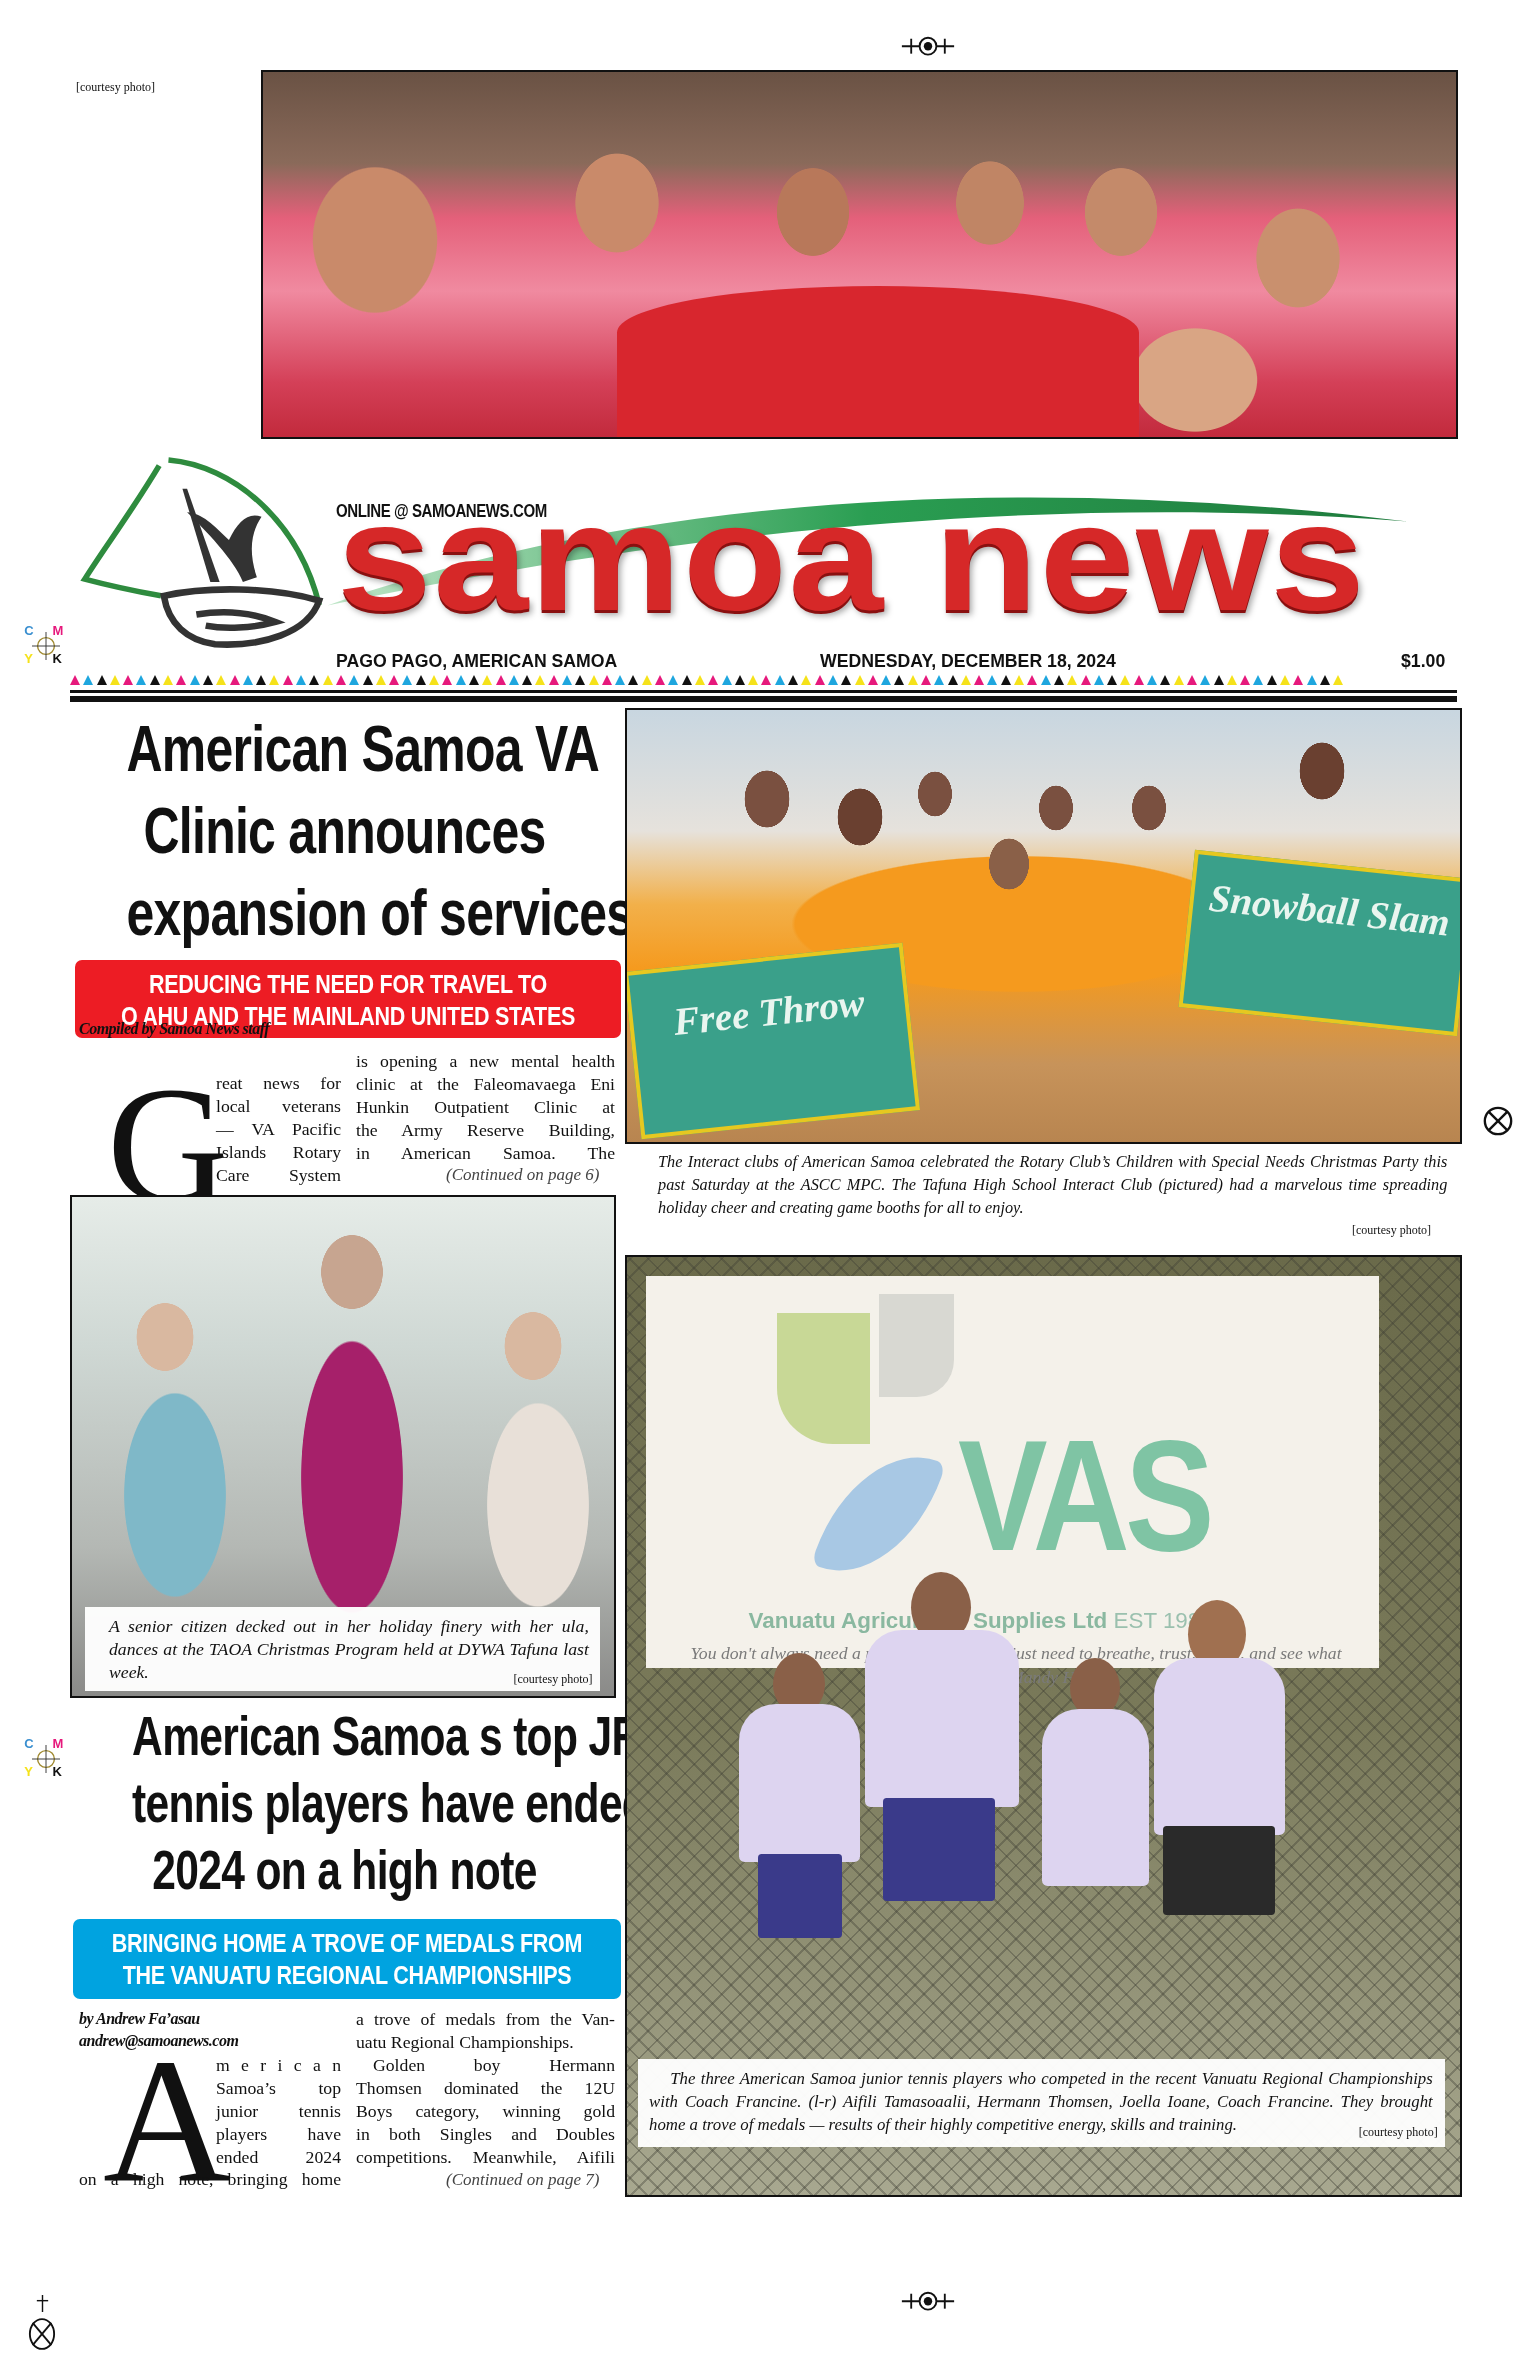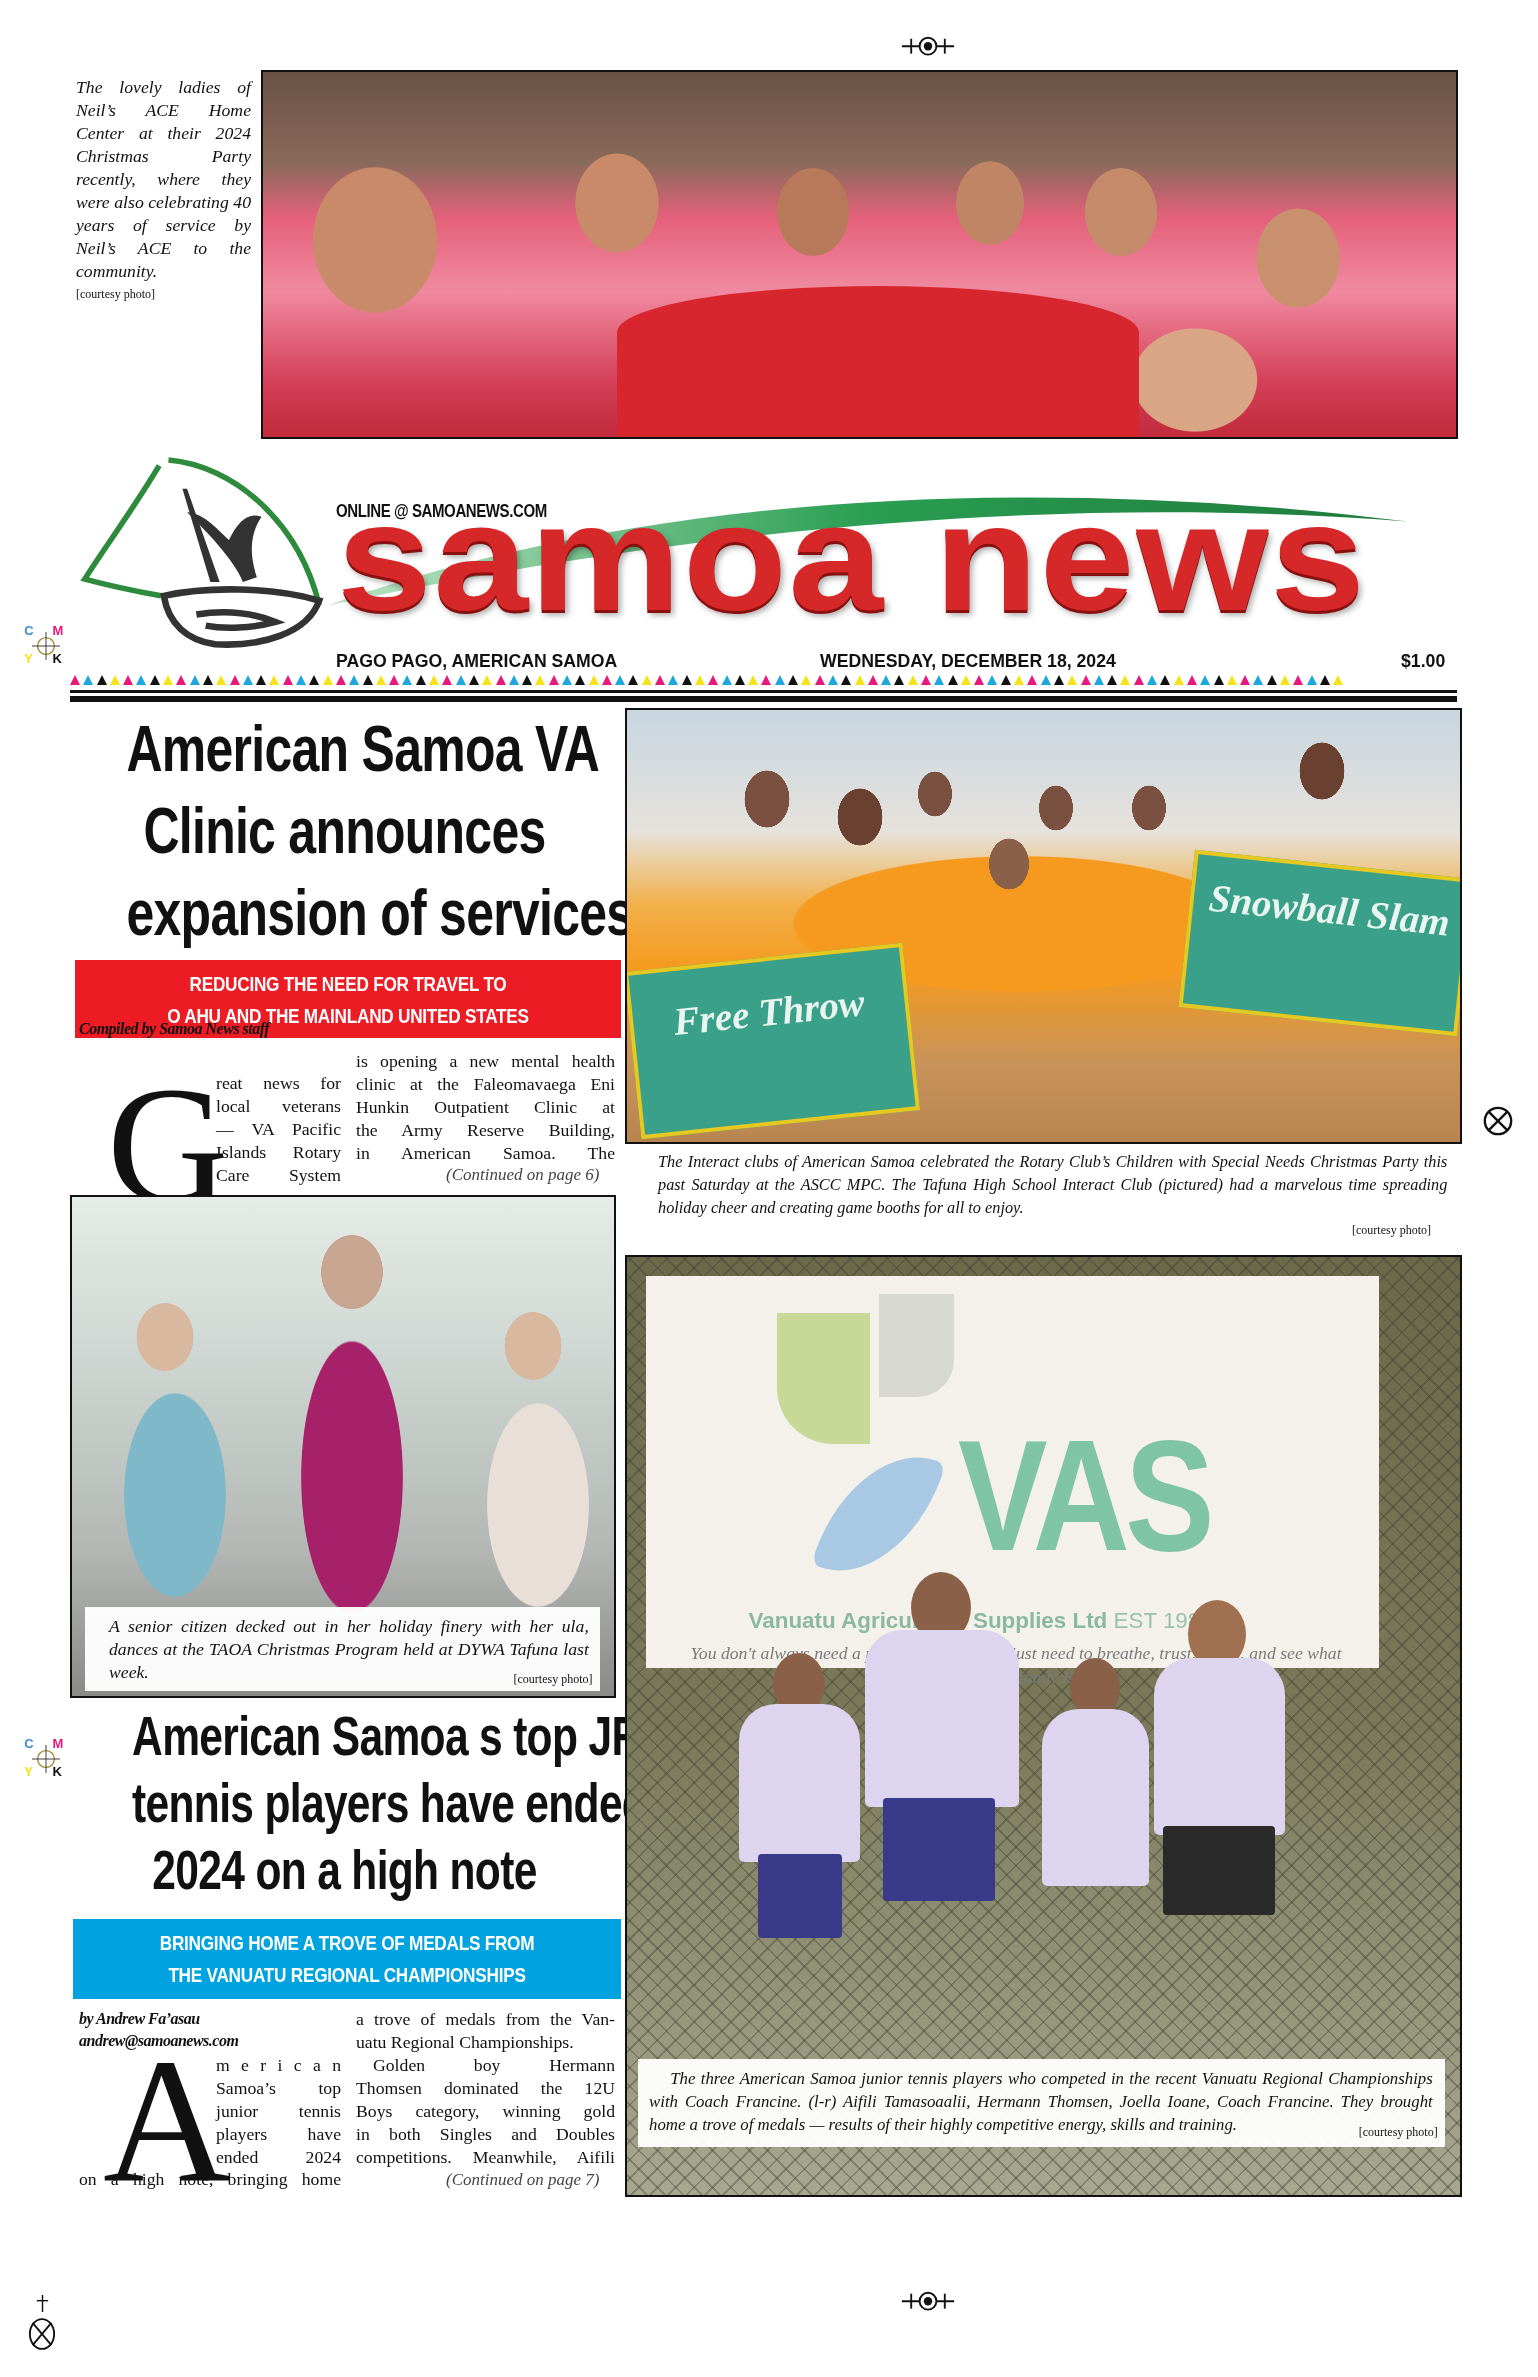--- a/index.html
+++ b/index.html
@@ -37,21 +37,21 @@
   .swoosh { position: absolute; left: 308px; top: 475px; width: 1147px; height: 149px; }
   .masthead-title { position: absolute; left: 337px; top: 489px; width: 1109px; height: 168px; font-family: "Liberation Sans", sans-serif; font-weight: bold; font-size: 185px; line-height: 168px; color: #d62828; letter-spacing: 1.9px; transform: scaleX(0.92) scaleY(0.82); transform-origin: left top; text-shadow: 0 3.7px 0 #8a1010, 2.8px 5.6px 7.5px rgba(0,0,0,0.35); white-space: nowrap; }
   .dateline { position: absolute; top: 650px; font-family: "Liberation Sans", sans-serif; font-weight: bold; font-size: 18.6px; transform: scaleX(0.95); transform-origin: left; }
   .triangles { position: absolute; left: 70px; top: 675px; width: 1387px; height: 11.2px; display: flex; overflow: hidden; }
   .tri { width: 0; height: 0; border-left: 5.6px solid transparent; border-right: 5.6px solid transparent; border-bottom: 10.3px solid #111; margin-right: 3.3px; flex: none; }
   .rule { position: absolute; left: 70px; width: 1387px; background: #111; }
 
   
   .headline { position: absolute; font-family: "Liberation Sans", sans-serif; font-weight: bold; text-align: center; color: #111; letter-spacing: -0.9px; }
   .headline span { display: block; white-space: nowrap; }
-  .deck { position: absolute; color: #fff; font-family: "Liberation Sans", sans-serif; font-weight: bold; font-size: 20px; line-height: 32px; text-align: center; letter-spacing: -0.3px; }
+  .deck { position: absolute; color: #fff; font-family: "Liberation Sans", sans-serif; font-weight: bold; font-size: 25px; line-height: 32px; text-align: center; letter-spacing: -0.3px; border-radius: 7px; }
   .deck span { display: block; white-space: nowrap; transform: scaleX(0.86); }
 
   
   .byline { position: absolute; font-family: "Liberation Serif", serif; font-weight: bold; font-style: italic; font-size: 16px; line-height: 22.4px; letter-spacing: -0.5px; }
   .dropcap { position: absolute; font-family: "Liberation Serif", serif; font-size: 168px; line-height: 140px; }
   .col { position: absolute; font-family: "Liberation Serif", serif; font-size: 17.7px; line-height: 23px; text-align: justify; text-align-last: justify; }
   .col span { display: block; }
   .col span.last { text-align-last: left; }
   .cont { position: absolute; font-family: "Liberation Serif", serif; font-style: italic; font-size: 17px; color: #444; }
 
@@ -153,21 +153,20 @@
     <line x1="0" y1="15" x2="30" y2="15" stroke="#333" stroke-width="1"></line>
     <line x1="15" y1="0" x2="15" y2="30" stroke="#333" stroke-width="1"></line>
   </svg>
   <span style="left:1.9px;top:0;color:#3a8fd0">C</span>
   <span style="left:30px;top:0;color:#e6197c">M</span>
   <span style="left:1.9px;top:28px;color:#f5e21a">Y</span>
   <span style="left:30px;top:28px;color:#111">K</span>
 </div>
 
 <div class="caption-left">
-  <span>The lovely ladies of Neil’s ACE Home Center at their 2024 Christmas Party recently, where they were also celebrating 40 years of service by Neil’s ACE to the community.</span>
   <span class="courtesy">[courtesy photo]</span>
 </div>
 <div class="photo photo-top">
   <div class="table-cloth"></div>
 </div>
 
 <svg class="logo" viewBox="0 0 300 230">
   <path d="M90 20 C 60 70, 30 110, 10 142 C 40 150, 70 156, 92 160" fill="none" stroke="#2e8b3e" stroke-width="6"></path>
   <path d="M100 14 C 170 20, 240 80, 262 170" fill="none" stroke="#2e8b3e" stroke-width="6"></path>
   <path d="M115 45 L 145 145 L 155 145 L 120 45 Z" fill="#333"></path>

